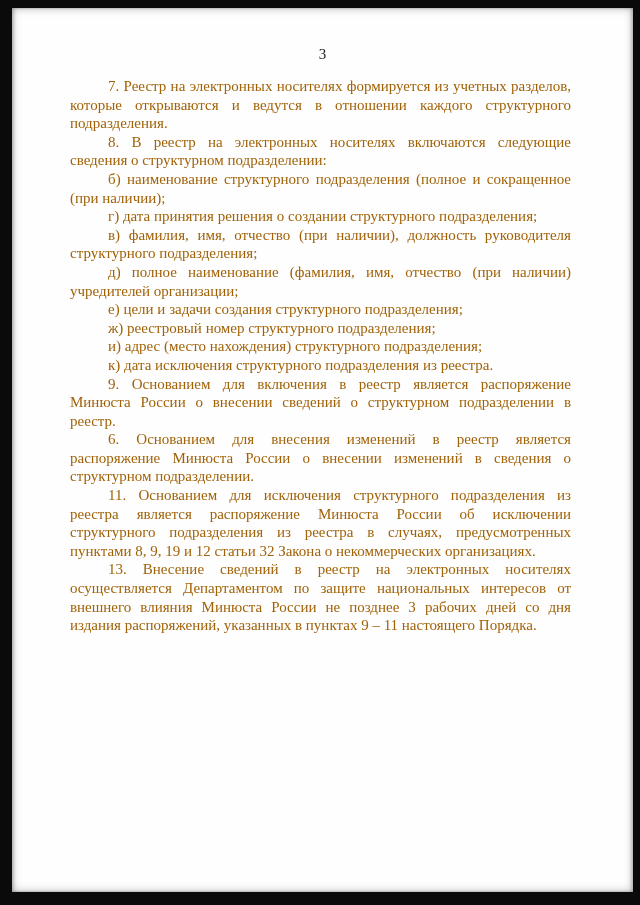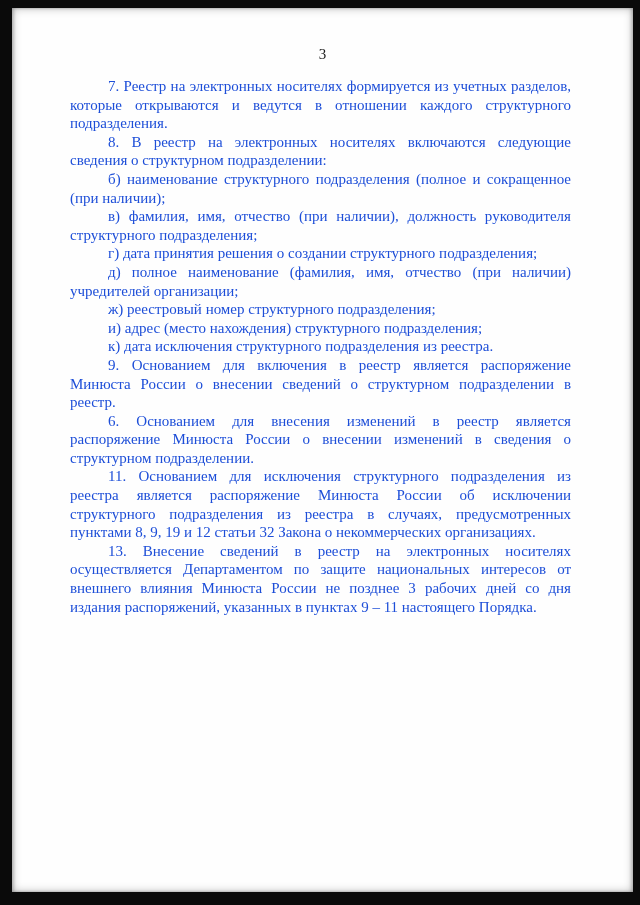--- a/index.html
+++ b/index.html
@@ -30,21 +30,21 @@
   }
   .page-number {
     margin-top: 38px;
     text-align: center;
     font-size: 15px;
     color: #1a1a1a;
   }
   .text-block {
     margin: 14px 0 4px 58px;
     width: 501px;
-    color: #1d4ed8;
+    color: #a16207;
     font-size: 15px;
     line-height: 18.6px;
   }
   .text-block p {
     margin: 0;
     padding: 0;
     text-indent: 38px;
     text-align: justify;
   }
 </style>
@@ -53,23 +53,24 @@
 
 <div class="scan-frame"></div>
 
 <div class="page">
   <div class="page-number">3</div>
 
   <div class="text-block">
     <p>7. Реестр на электронных носителях формируется из учетных разделов, которые открываются и ведутся в отношении каждого структурного подразделения.</p>
     <p>8. В реестр на электронных носителях включаются следующие сведения о структурном подразделении:</p>
     <p>б) наименование структурного подразделения (полное и сокращенное (при наличии);</p>
+    <p>г) дата принятия решения о создании структурного подразделения;</p>
     <p>в) фамилия, имя, отчество (при наличии), должность руководителя структурного подразделения;</p>
-    <p>г) дата принятия решения о создании структурного подразделения;</p>
     <p>д) полное наименование (фамилия, имя, отчество (при наличии) учредителей организации;</p>
+    <p>е) цели и задачи создания структурного подразделения;</p>
     <p>ж) реестровый номер структурного подразделения;</p>
     <p>и) адрес (место нахождения) структурного подразделения;</p>
     <p>к) дата исключения структурного подразделения из реестра.</p>
     <p>9. Основанием для включения в реестр является распоряжение Минюста России о внесении сведений о структурном подразделении в реестр.</p>
     <p>6. Основанием для внесения изменений в реестр является распоряжение Минюста России о внесении изменений в сведения о структурном подразделении.</p>
     <p>11. Основанием для исключения структурного подразделения из реестра является распоряжение Минюста России об исключении структурного подразделения из реестра в случаях, предусмотренных пунктами 8, 9, 19 и 12 статьи 32 Закона о некоммерческих организациях.</p>
     <p>13. Внесение сведений в реестр на электронных носителях осуществляется Департаментом по защите национальных интересов от внешнего влияния Минюста России не позднее 3 рабочих дней со дня издания распоряжений, указанных в пунктах 9 – 11 настоящего Порядка.</p>
   </div>
 </div>
 

